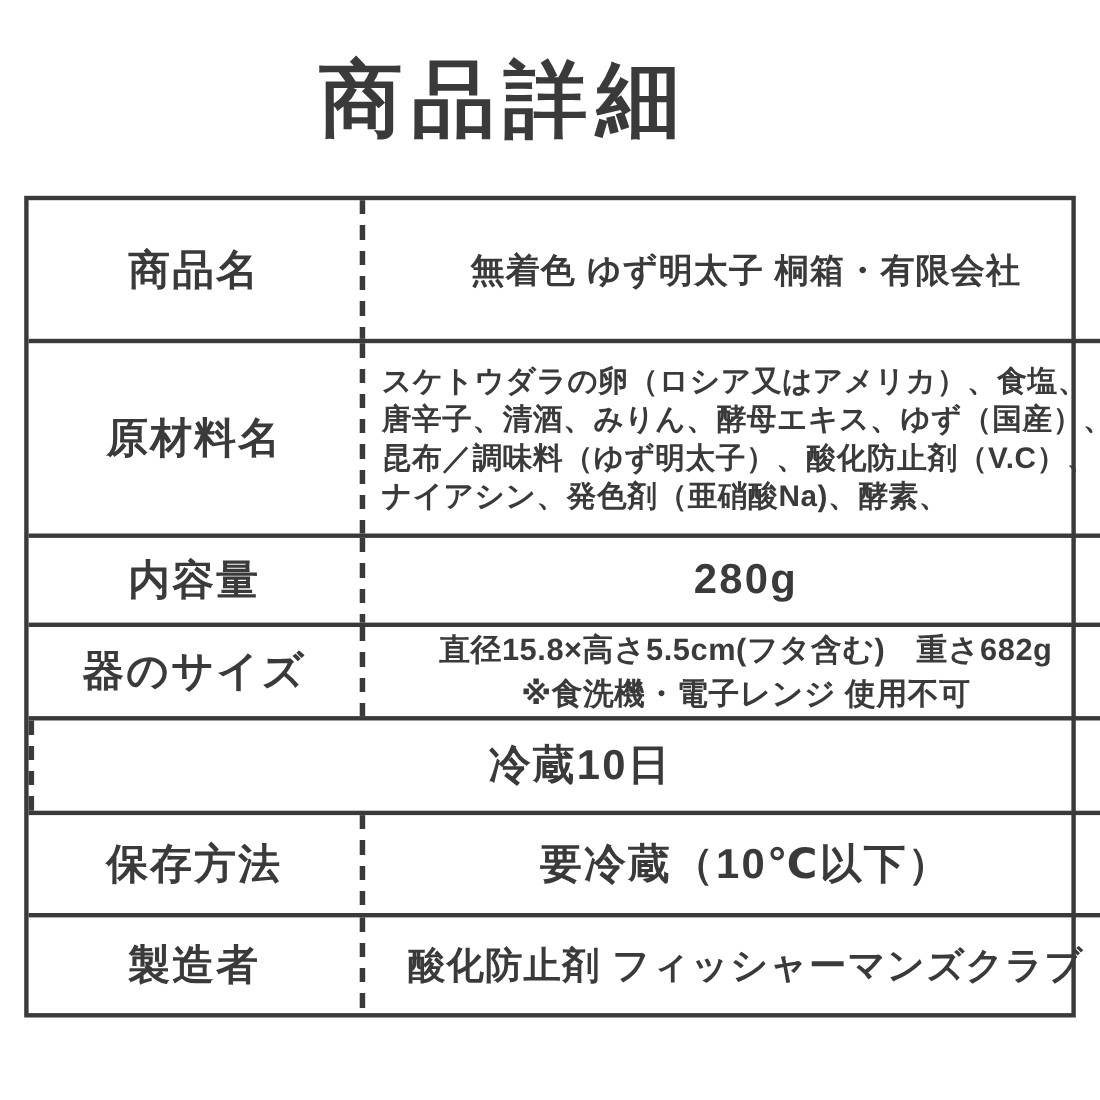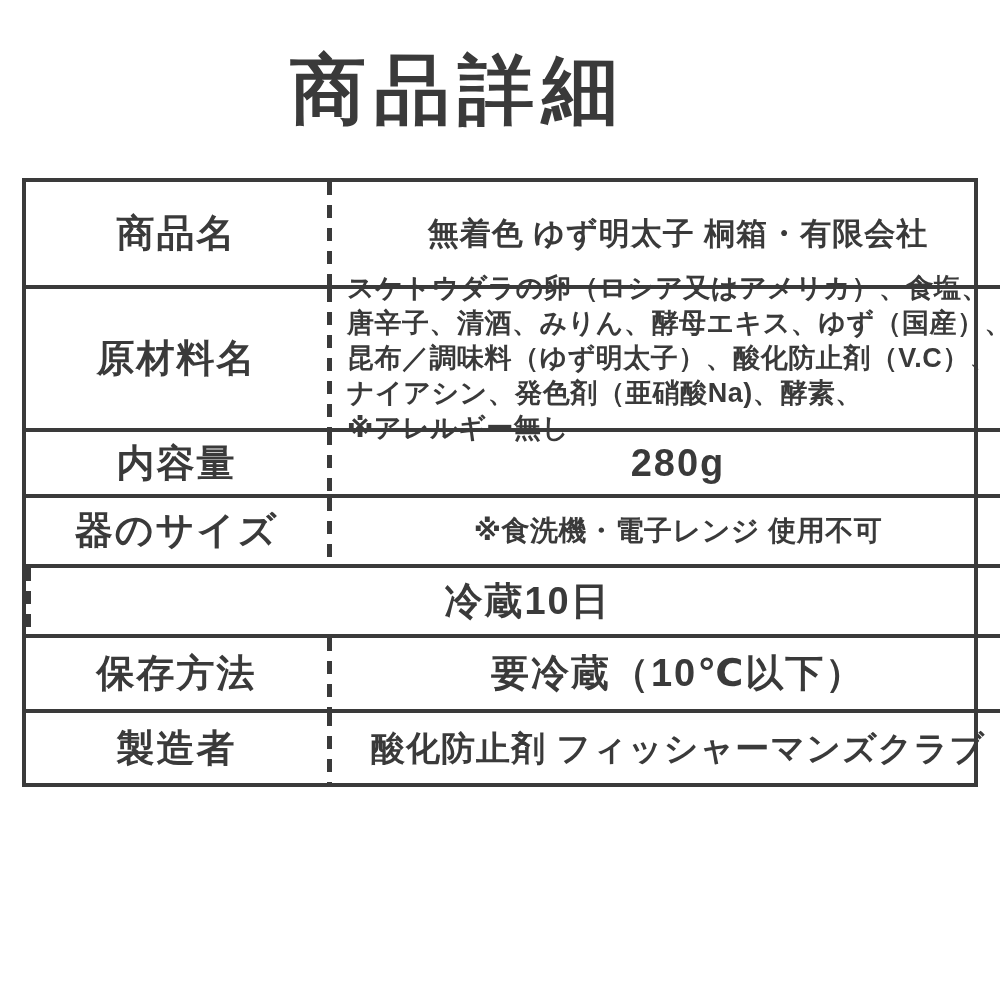--- a/index.html
+++ b/index.html
@@ -22,21 +22,21 @@
     font-weight: 800;
     letter-spacing: 8px;
     color: #3a3a3a;
     white-space: nowrap;
   }
   .spec-table {
     position: absolute;
     left: 22px;
     top: 178px;
     width: 956px;
-    height: 609px;
+    height: 747px;
     border: 4px solid #3a3a3a;
     display: grid;
     grid-template-rows: 125fr 175fr 80fr 85fr 85fr 92fr 90fr;
     background: #ffffff;
   }
   .spec-row {
     display: flex;
     min-height: 0;
   }
   .spec-row + .spec-row {
@@ -89,34 +89,34 @@
     </div>
   </div>
 
   <div class="spec-row">
     <div class="label-cell">原材料名</div>
     <div class="value-cell left val-ingredients">
       <div class="v-line">スケトウダラの卵（ロシア又はアメリカ）、食塩、</div>
       <div class="v-line">唐辛子、清酒、みりん、酵母エキス、ゆず（国産）、</div>
       <div class="v-line">昆布／調味料（ゆず明太子）、酸化防止剤（V.C）、</div>
       <div class="v-line">ナイアシン、発色剤（亜硝酸Na)、酵素、</div>
-      <div class="v-line">※アレルギー無し</div>
     </div>
   </div>
 
   <div class="spec-row">
     <div class="label-cell">内容量</div>
     <div class="value-cell center val-big">
       <div class="v-line">280g</div>
     </div>
   </div>
 
   <div class="spec-row">
     <div class="label-cell">器のサイズ</div>
     <div class="value-cell center val-size">
+      <div class="v-line">直径15.8×高さ5.5cm(フタ含む)　重さ682g</div>
       <div class="v-line">※食洗機・電子レンジ 使用不可</div>
     </div>
   </div>
 
   <div class="spec-row">
     <div class="value-cell center val-big">
       <div class="v-line">冷蔵10日</div>
     </div>
   </div>
 

